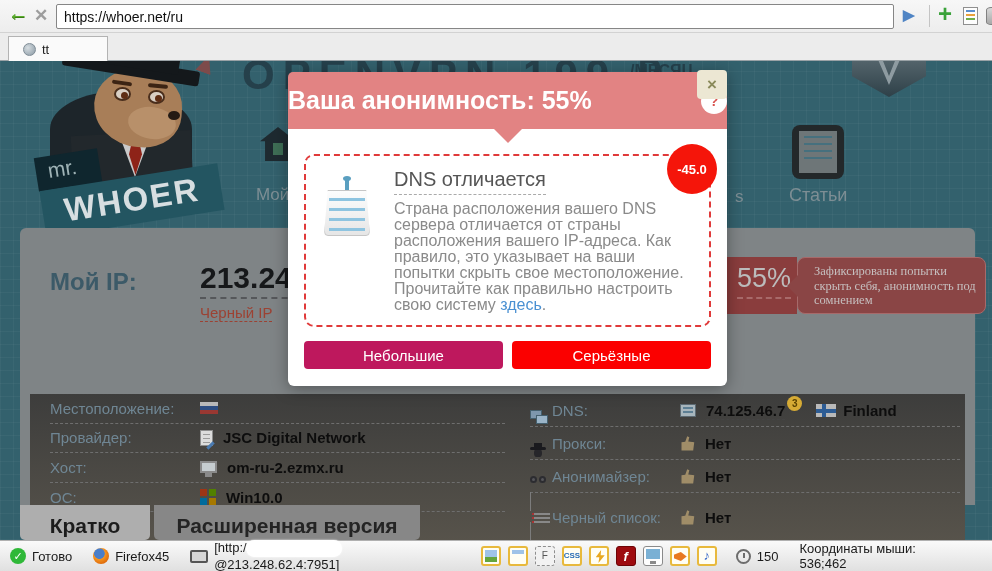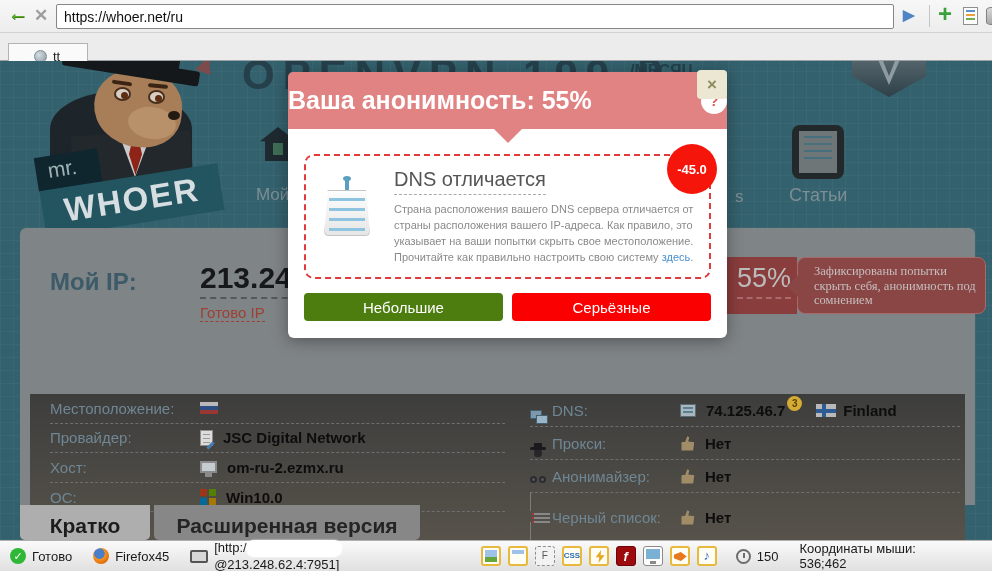--- a/index.html
+++ b/index.html
@@ -12,21 +12,21 @@
   #stop-x { left:34px; color:#9d9d9d; font-size:17px; top:5px; }
   #url-input { position:absolute; left:56px; top:4px; width:838px; height:25px; border:1px solid #868686; border-radius:2px; padding:0 7px; font-size:14px; color:#111; background:#fff; font-family:"Liberation Sans",sans-serif; }
   #go-btn { left:903px; color:#4f84c4; font-size:15px; top:6px; }
   .tb-sep { position:absolute; left:929px; top:5px; width:1px; height:22px; background:#c4c4c4; }
   #add-btn { left:938px; color:#3aa23a; font-size:24px; top:0px; }
   #pageinfo-icon { position:absolute; left:963px; top:7px; width:15px; height:18px; background:#fdfdfd; border:1px solid #8f8f8f; }
   #pageinfo-icon i { display:block; height:2px; margin:2px 2px 0 2px; }
   #db-icon { position:absolute; left:986px; top:7px; width:12px; height:18px; background:linear-gradient(#d9d9d9,#a8a8a8); border:1px solid #818181; border-radius:5px/3px; }
 
   #tabstrip { position:absolute; top:33px; left:0; width:992px; height:28px; background:#ececec; border-bottom:1px solid #9aa2a6; }
-  #tab { position:absolute; left:8px; top:10px; width:80px; height:25px; background:#fafafa; border:1px solid #b3b3b3; border-bottom:none; display:flex; align-items:center; gap:6px; padding-left:25px; font-size:13px; color:#222; }
+  #tab { position:absolute; left:8px; top:3px; width:100px; height:25px; background:#fafafa; border:1px solid #b3b3b3; border-bottom:none; display:flex; align-items:center; gap:6px; padding-left:14px; font-size:13px; color:#222; }
   #tab .globe { width:13px; height:13px; border-radius:50%; background:radial-gradient(circle at 35% 35%, #d6dde1, #8a99a4); border:1px solid #7f8c96; }
 
   
   #viewport { position:absolute; top:61px; left:0; width:992px; height:479px; overflow:hidden; background:
     repeating-linear-gradient(0deg, rgba(255,255,255,.035) 0 1px, transparent 1px 13px),
     repeating-linear-gradient(90deg, rgba(255,255,255,.035) 0 1px, transparent 1px 13px),
     #33616d; }
 
   
   #promo-big { position:absolute; left:242px; top:-17px; font-size:42px; font-weight:bold; letter-spacing:8px; color:#25404b; white-space:nowrap; }
@@ -127,21 +127,21 @@
   #modal-help { width:26px; height:26px; border-radius:50%; background:#fff; color:#d9534f; font-size:14px; font-weight:bold; text-align:center; line-height:26px; }
   #modal-body { background:#fff; border-radius:0 0 6px 6px; padding:25px 16px 17px 16px; position:relative; }
   #modal-body:before { content:""; position:absolute; left:50%; top:-1px; transform:translateX(-50%); border:15px solid transparent; border-top:15px solid #e28383; border-bottom:none; }
   #warn-box { border:2px dashed #e03a3a; border-radius:10px; padding:12px 14px 12px 12px; display:flex; gap:14px; min-height:110px; }
   #srv-icon { width:62px; position:relative; flex:none; }
   #srv-icon .body { position:absolute; left:6px; top:22px; width:46px; height:46px; background:linear-gradient(#fdfdfd,#e6e6e6); border:1px solid #c6c6c6; border-radius:4px; clip-path:polygon(8% 0,92% 0,100% 100%,0 100%); }
   #srv-icon .body i { display:block; height:3px; background:#8ec4e0; margin:7px 4px 0 4px; }
   #srv-icon .ant { position:absolute; left:27px; top:12px; width:4px; height:10px; background:#5a9fc0; }
   #srv-icon .ant:before { content:""; position:absolute; left:-2px; top:-4px; width:8px; height:5px; background:#5a9fc0; border-radius:50%; }
   #warn-title { display:inline-block; font-size:20px; color:#555; border-bottom:1px dashed #aaa; padding-bottom:3px; margin-bottom:6px; }
-  #warn-text { font-size:11px; color:#8a8a8a; line-height:16px; }
+  #warn-text { font-size:16px; color:#8a8a8a; line-height:16px; }
   #warn-text a { color:#4a90d2; text-decoration:none; }
   #penalty-badge { position:absolute; left:667px; top:83px; width:50px; height:50px; border-radius:50%; background:#f5150a; color:#fff; font-size:13px; font-weight:bold; display:flex; align-items:center; justify-content:center; z-index:50; }
   #modal-buttons { display:flex; gap:9px; margin-top:14px; }
   #modal-buttons .mbtn { flex:1; height:28px; border:none; border-radius:4px; color:#fff; font-size:15px; font-family:"Liberation Sans",sans-serif; }
 
   
   #statusbar { position:absolute; left:0; top:540px; width:992px; height:31px; background:linear-gradient(#fafafa,#e0e0e0); border-top:1px solid #b0b0b0; display:flex; align-items:center; padding:0 10px; font-size:13px; color:#1a1a1a; gap:7px; }
   .sb-group { display:flex; align-items:center; gap:6px; margin-right:14px; }
   #ok-icon { width:16px; height:16px; border-radius:50%; background:#2fb838; color:#fff; font-size:11px; text-align:center; line-height:16px; }
   #ff-icon { width:16px; height:16px; border-radius:50%; background:radial-gradient(circle at 40% 35%, #4a7ec9 0 35%, #f59420 40%, #d85e04 85%); }
@@ -231,21 +231,21 @@
         <i></i>
         <i></i>
         <i></i>
       </b>
     </div>
   <div class="nav-label" style="left:789px;top:124px;font-size:18px;">Статьи</div>
 
   <div id="panel">
     <div id="my-ip-label">Мой IP:</div>
     <div id="ip-value">213.248</div>
-    <div id="hide-ip">Готово IP</div>
+    <div id="hide-ip">Черный IP</div>
     <div id="pct-box">
       <span>55%</span>
     </div>
     <div id="warn-bubble">Зафиксированы попытки скрыть себя, анонимность под сомнением</div>
 
     <div id="info-card">
       <div id="col-left" class="col">
         <div class="row">
           <span class="lbl">Местоположение:</span>
           <span class="flag-ru">
@@ -342,21 +342,21 @@
               <i></i>
               <i></i>
             </span>
         </div>
         <div>
           <div id="warn-title">DNS отличается</div>
           <div id="warn-text"><span>Страна расположения вашего DNS сервера отличается от страны расположения вашего IP-адреса. Как правило, это указывает на ваши попытки скрыть свое местоположение. Прочитайте как правильно настроить свою систему </span><a href="#">здесь</a><span>.</span></div>
         </div>
       </div>
       <div id="modal-buttons">
-        <button class="mbtn" style="background: #4d7c0f;">Небольшие</button>
+        <button class="mbtn" style="background: #be185d;">Небольшие</button>
         <button class="mbtn" style="background: rgb(251, 0, 0);">Серьёзные</button>
       </div>
     </div>
   </div>
   <div id="penalty-badge" style="background: rgb(245, 21, 10);">-45.0</div>
 
 </div>
 
 <div id="statusbar">
   <span class="sb-group">

